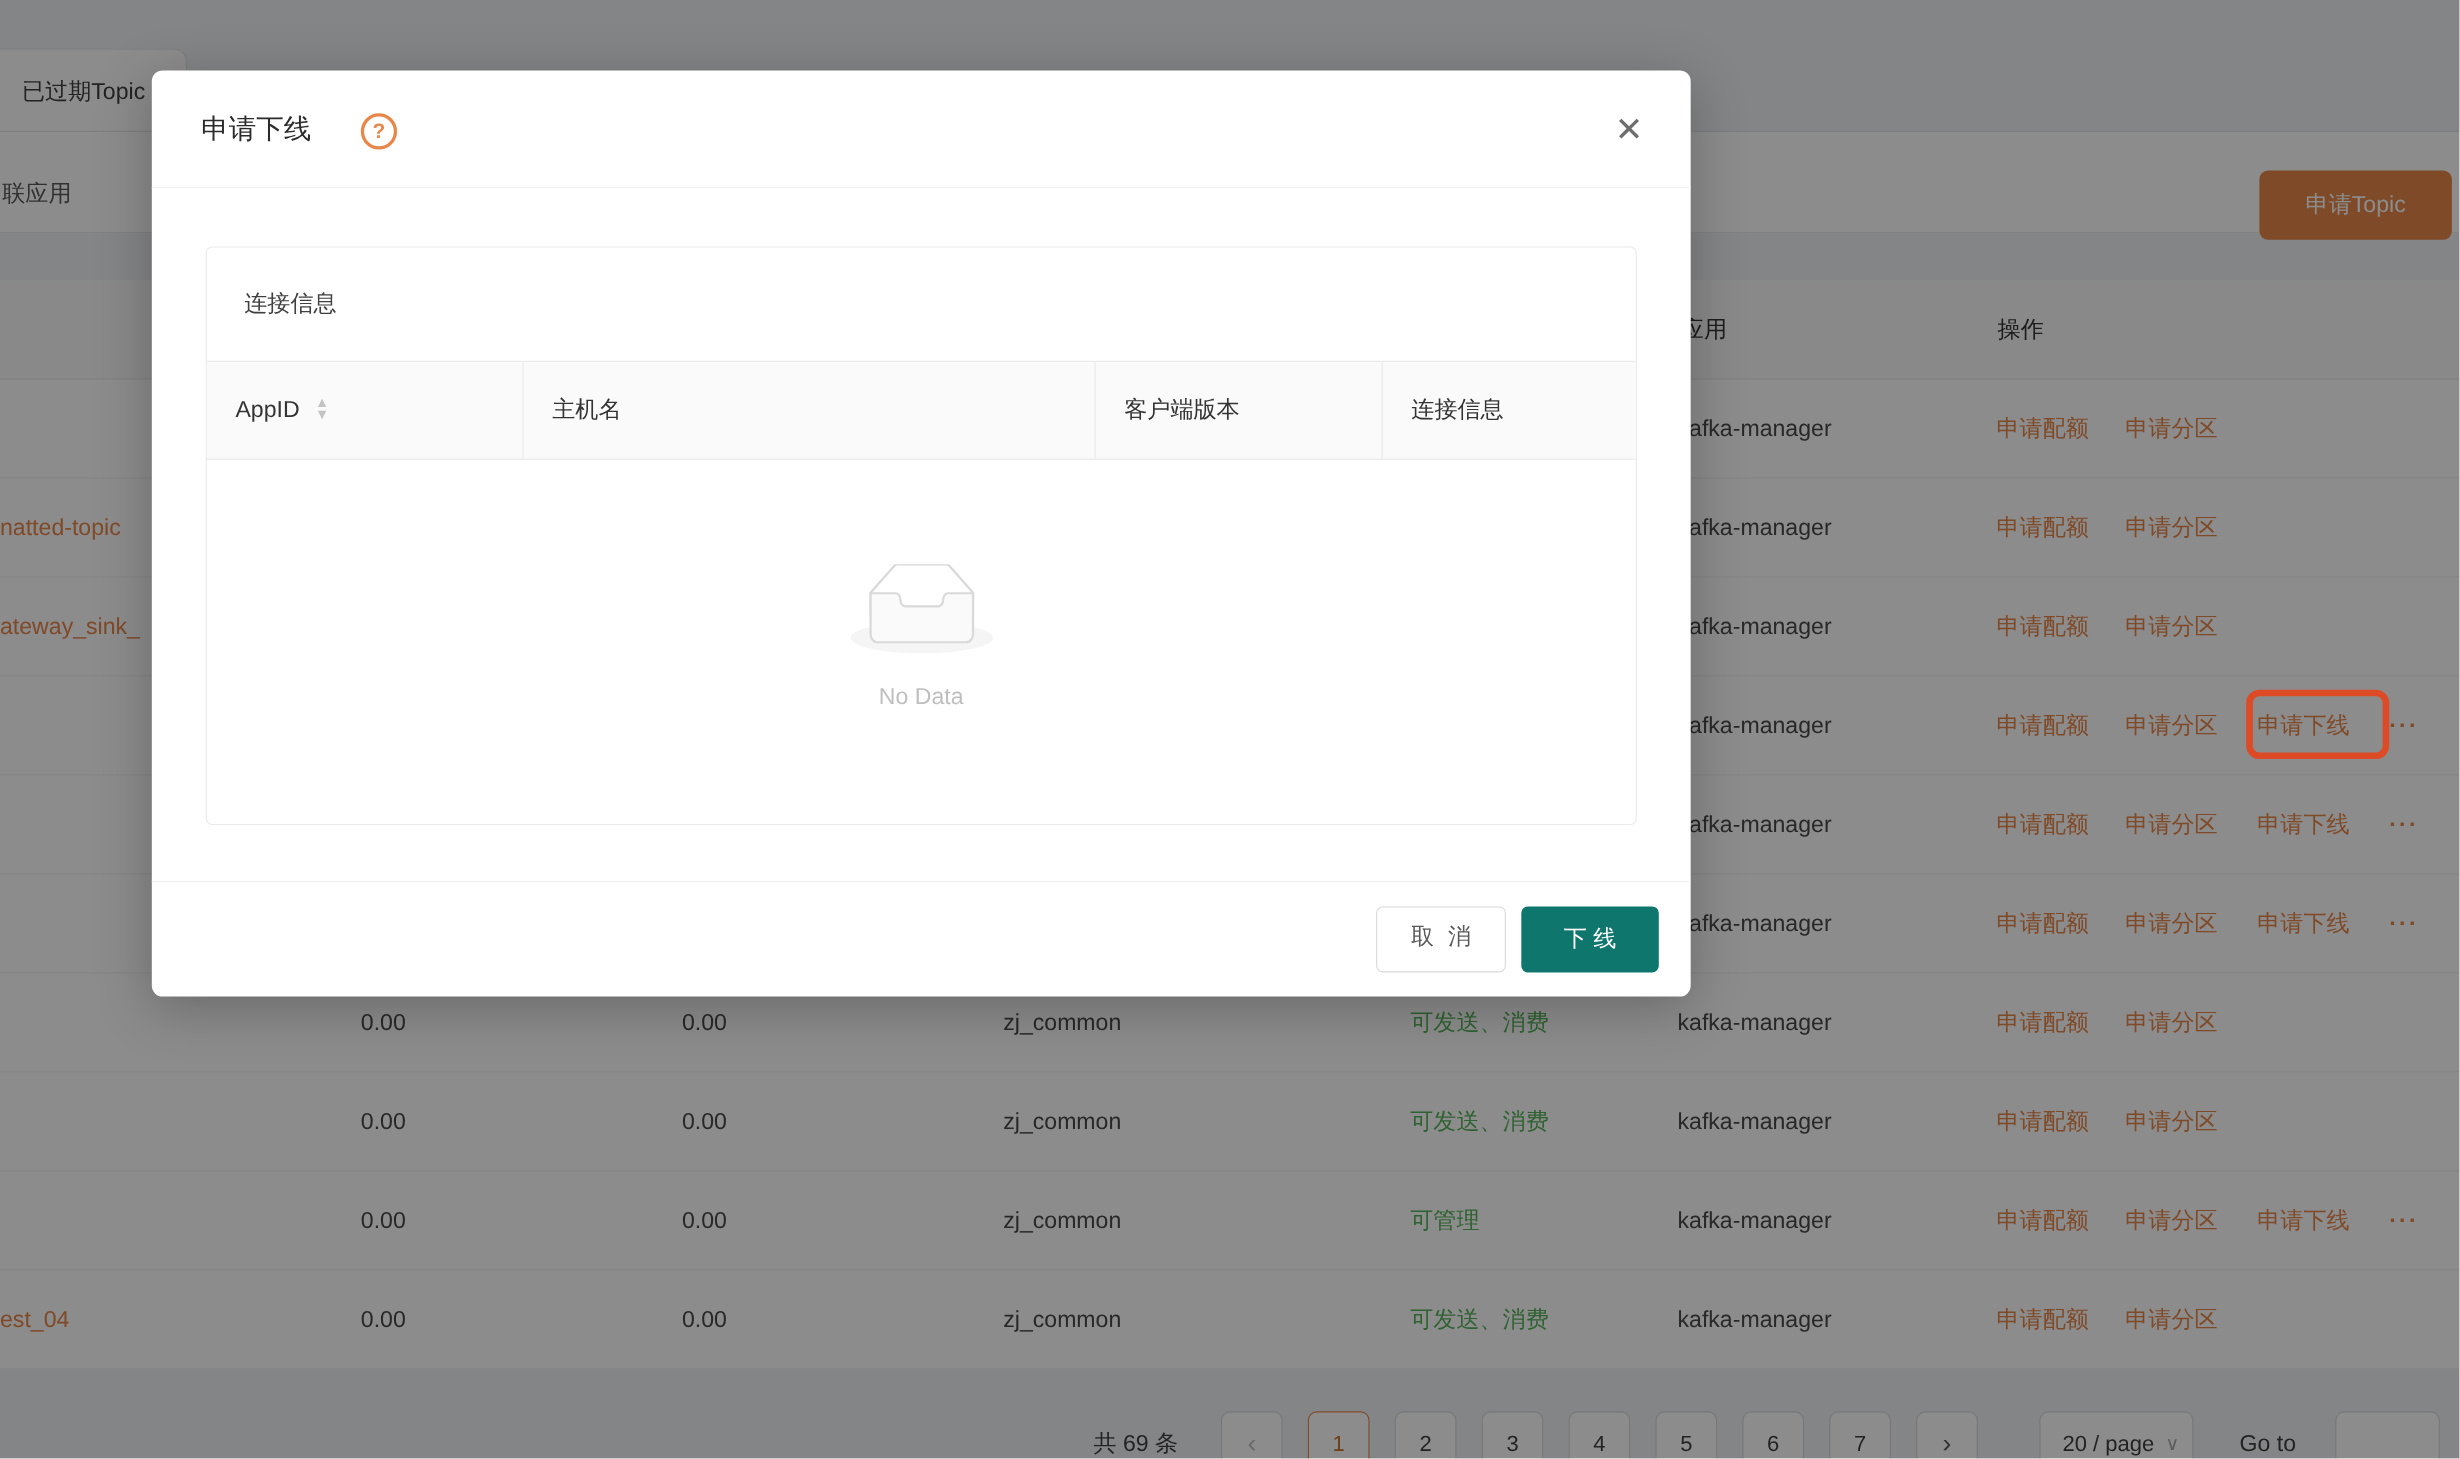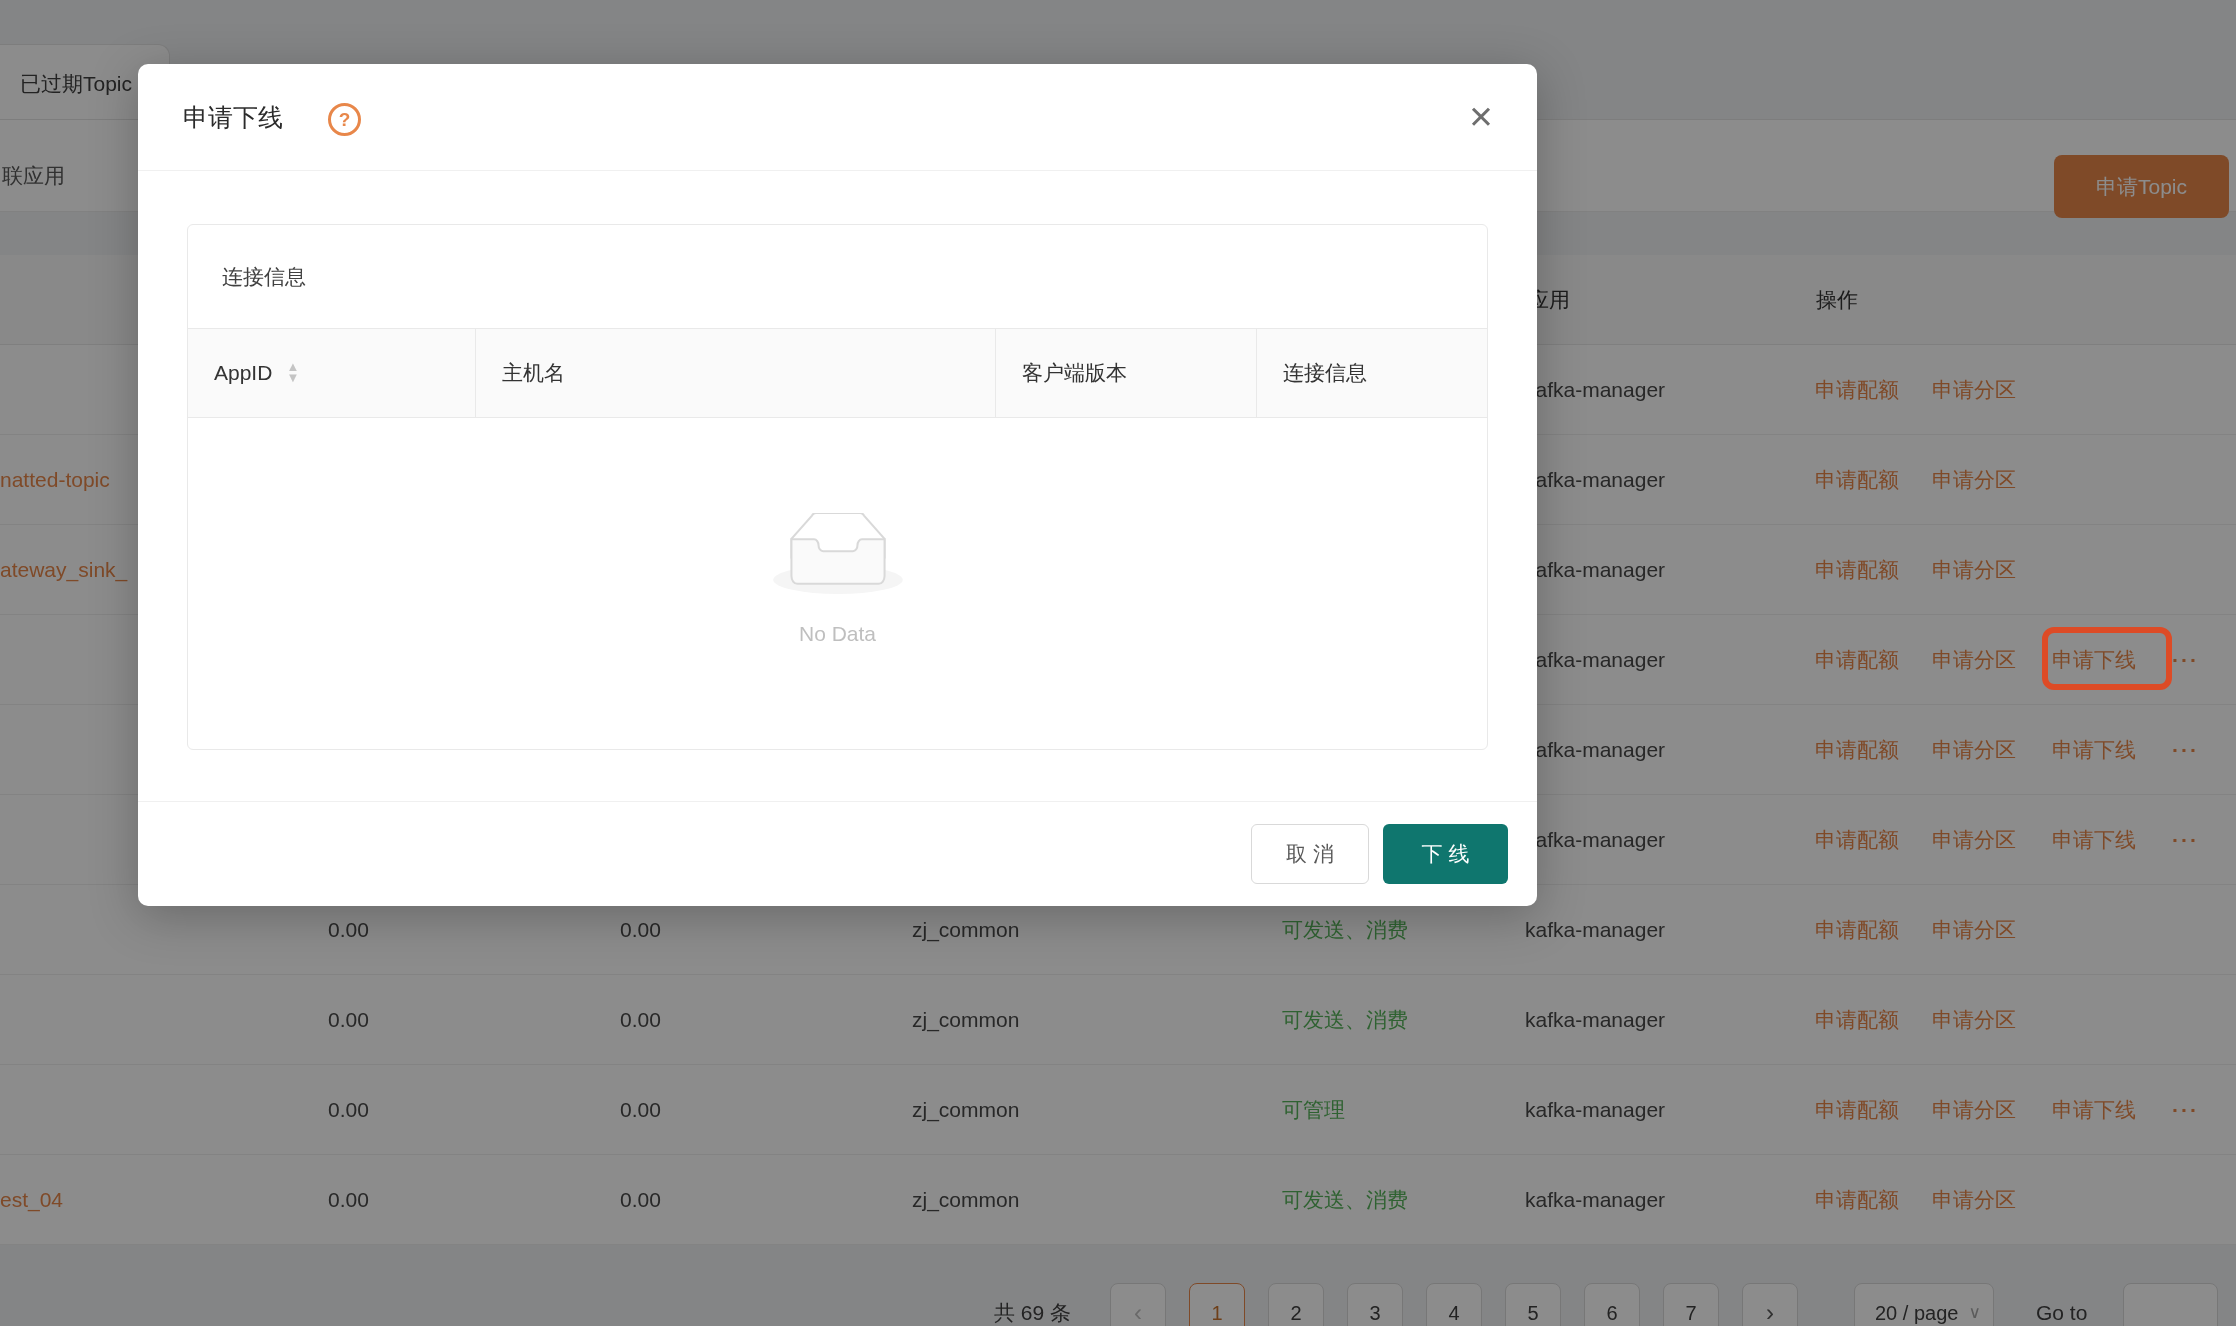--- a/index.html
+++ b/index.html
@@ -76,21 +76,21 @@
   .m-th3 { left:808px; width:261px; border-right:1px solid #e9e9e9; }
   .m-th4 { left:1069px; width:230px; }
   .sort-caret { display:inline-block; vertical-align:middle; margin-left:14px; margin-top:-4px; }
   .sort-caret i { display:block; font-style:normal; font-size:13px; line-height:11px; color:#c4c4c4; }
   .m-empty { position:absolute; left:0; top:194px; width:100%; bottom:0; display:flex;
          flex-direction:column; align-items:center; padding-top:94px; }
   .no-data { margin-top:26px; font-size:21px; color:#bfbfbf; }
   .m-footer-line { position:absolute; left:0; top:737px; width:100%; height:1px; background:#f0f0f0; }
   .btn-cancel { position:absolute; left:1113px; top:760px; width:118px; height:60px; background:#fff;
          border:1px solid #d9d9d9; border-radius:6px; font-size:21px; color:#595959;
-         line-height:58px; }
+         line-height:58px;font-family:Liberation Mono, monospace; }
   .btn-confirm { position:absolute; left:1245px; top:760px; width:125px; height:60px; background:#0f766e;
          border:none; border-radius:6px; font-size:21px; color:#fff; text-align:center; line-height:60px; }
 
   
   .highlight-box { position:absolute; left:2042px; top:627px; width:130px; height:63px;
          border:6px solid #dd4b26; border-radius:12px; z-index:30; }
 </style>
 </head>
 <body>
 

